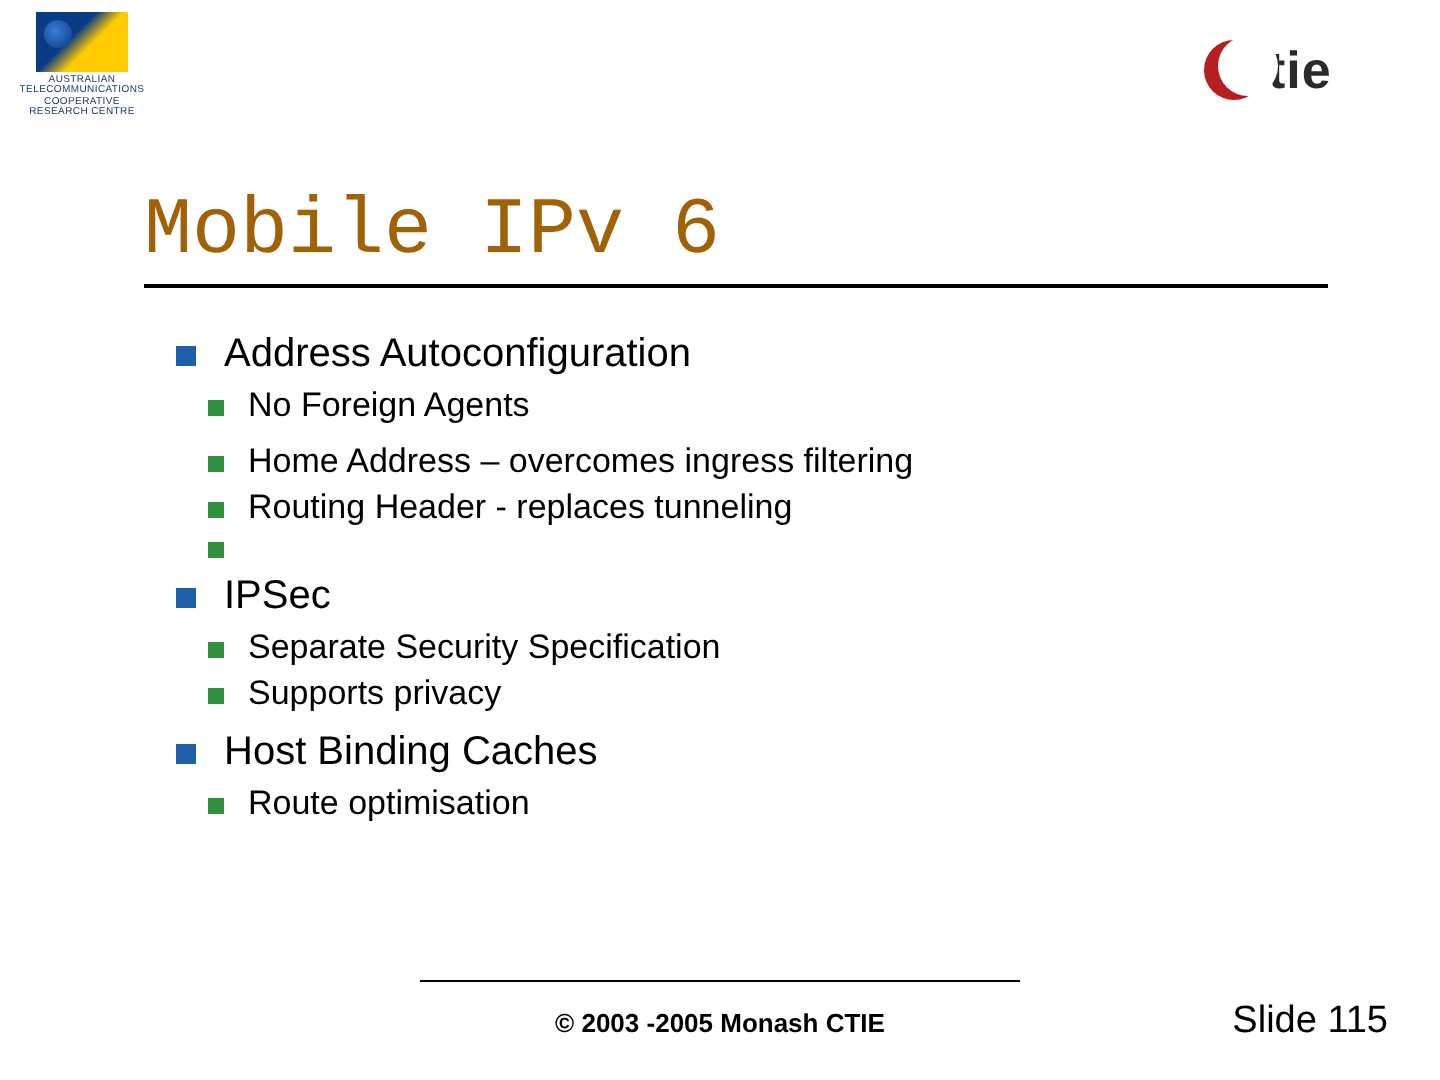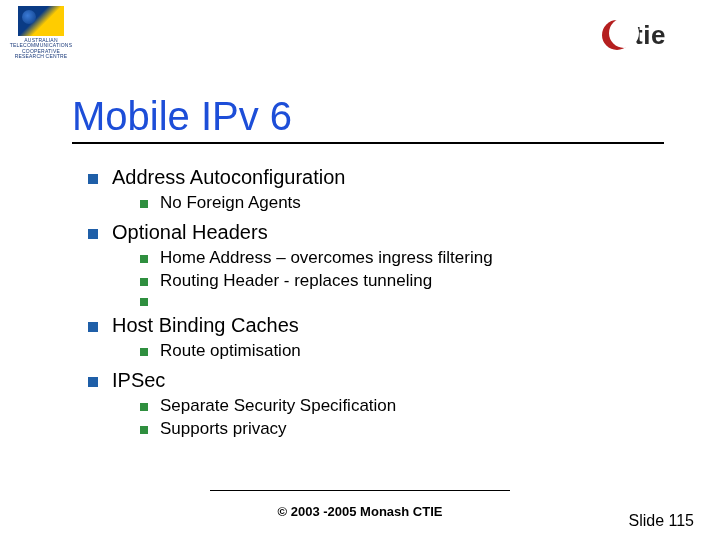--- a/index.html
+++ b/index.html
@@ -53,62 +53,61 @@
     content: ""; position: absolute; top: -2px; left: 7px;
     width: 30px; height: 30px; border-radius: 50%;
     background: #fff;
   }
   .logo-right .txt {
     font-size: 26px; font-weight: 600; color: #2a2a2a; letter-spacing: 0.5px;
   }
   .title {
     position: absolute;
     left: 72px; top: 94px;
-    font-family: Liberation Sans, sans-serif;
+    font-family: Liberation Mono, monospace;
     font-size: 40px;
-    color: #1d4ed8;
+    color: #a16207;
   }
   .rule {
     position: absolute;
     left: 72px; top: 142px;
     width: 592px;
     border-top: 2px solid #000;
   }
   .content {
     position: absolute;
     left: 88px; top: 166px;
     width: 560px;
     font-size: 20px;
     color: #000;
   }
   ul.top { list-style: none; }
   ul.top > li { margin-bottom: 6px; }
   ul.top > li > .row { display: flex; align-items: baseline; gap: 14px; }
-  ul.sub { list-style: none; margin: 4px 0 8px 52px; }
+  ul.sub { list-style: none; margin: 4px 0 8px 16px; }
   ul.sub > li { display: flex; align-items: baseline; gap: 12px; margin-bottom: 3px; font-size: 17px; }
   .b1 { width: 10px; height: 10px; background: #1f5fa8; flex: 0 0 auto; margin-top: 4px; }
   .b2 { width: 8px; height: 8px; background: #2f8f3f; flex: 0 0 auto; margin-top: 4px; }
   .rule2 {
     position: absolute;
     left: 210px; top: 490px;
     width: 300px;
     border-top: 1px solid #000;
   }
   .footer-center {
     position: absolute;
     left: 0; right: 0; top: 504px;
     text-align: center;
     font-size: 13px;
     font-weight: bold;
   }
   .footer-right {
     position: absolute;
     right: 26px; top: 500px;
-    font-size: 16px;
-    margin-top: 12px;
+    font-size: 19px;
   }
 </style>
 </head>
 <body>
 
 <div class="logo-left">
   <div class="flagish"></div>
   <div class="lbl">
     <span>AUSTRALIAN</span><br>
     <span>TELECOMMUNICATIONS</span><br>
@@ -132,64 +131,60 @@
           <span>Address Autoconfiguration</span>
         </div>
       <ul class="sub">
         <li>
             <span class="b2"></span>
             <span>No Foreign Agents</span>
           </li>
       </ul>
     </li>
     <li>
-      <div class="row">
-          <span class="b1"></span>
-          <span>Optional Headers</span>
-        </div>
       <ul class="sub">
         <li>
             <span class="b2"></span>
             <span>Home Address – overcomes ingress filtering</span>
           </li>
         <li>
             <span class="b2"></span>
             <span>Routing Header - replaces tunneling</span>
           </li>
         <li>
             <span class="b2"></span>
-          </li>
-      </ul>
-    </li>
-    <li>
-      <div class="row">
-          <span class="b1"></span>
-          <span>Host Binding Caches</span>
-        </div>
-      <ul class="sub">
-        <li>
-            <span class="b2"></span>
-            <span>Route optimisation</span>
           </li>
       </ul>
     </li>
     <li>
       <div class="row">
           <span class="b1"></span>
           <span>IPSec</span>
         </div>
       <ul class="sub">
         <li>
             <span class="b2"></span>
             <span>Separate Security Specification</span>
           </li>
         <li>
             <span class="b2"></span>
             <span>Supports privacy</span>
           </li>
       </ul>
     </li>
+    <li>
+      <div class="row">
+          <span class="b1"></span>
+          <span>Host Binding Caches</span>
+        </div>
+      <ul class="sub">
+        <li>
+            <span class="b2"></span>
+            <span>Route optimisation</span>
+          </li>
+      </ul>
+    </li>
   </ul>
 </div>
 
 <div class="rule2"></div>
 <div class="footer-center">© 2003 -2005 Monash CTIE</div>
 <div class="footer-right">Slide 115</div>
 
 </body></html>

